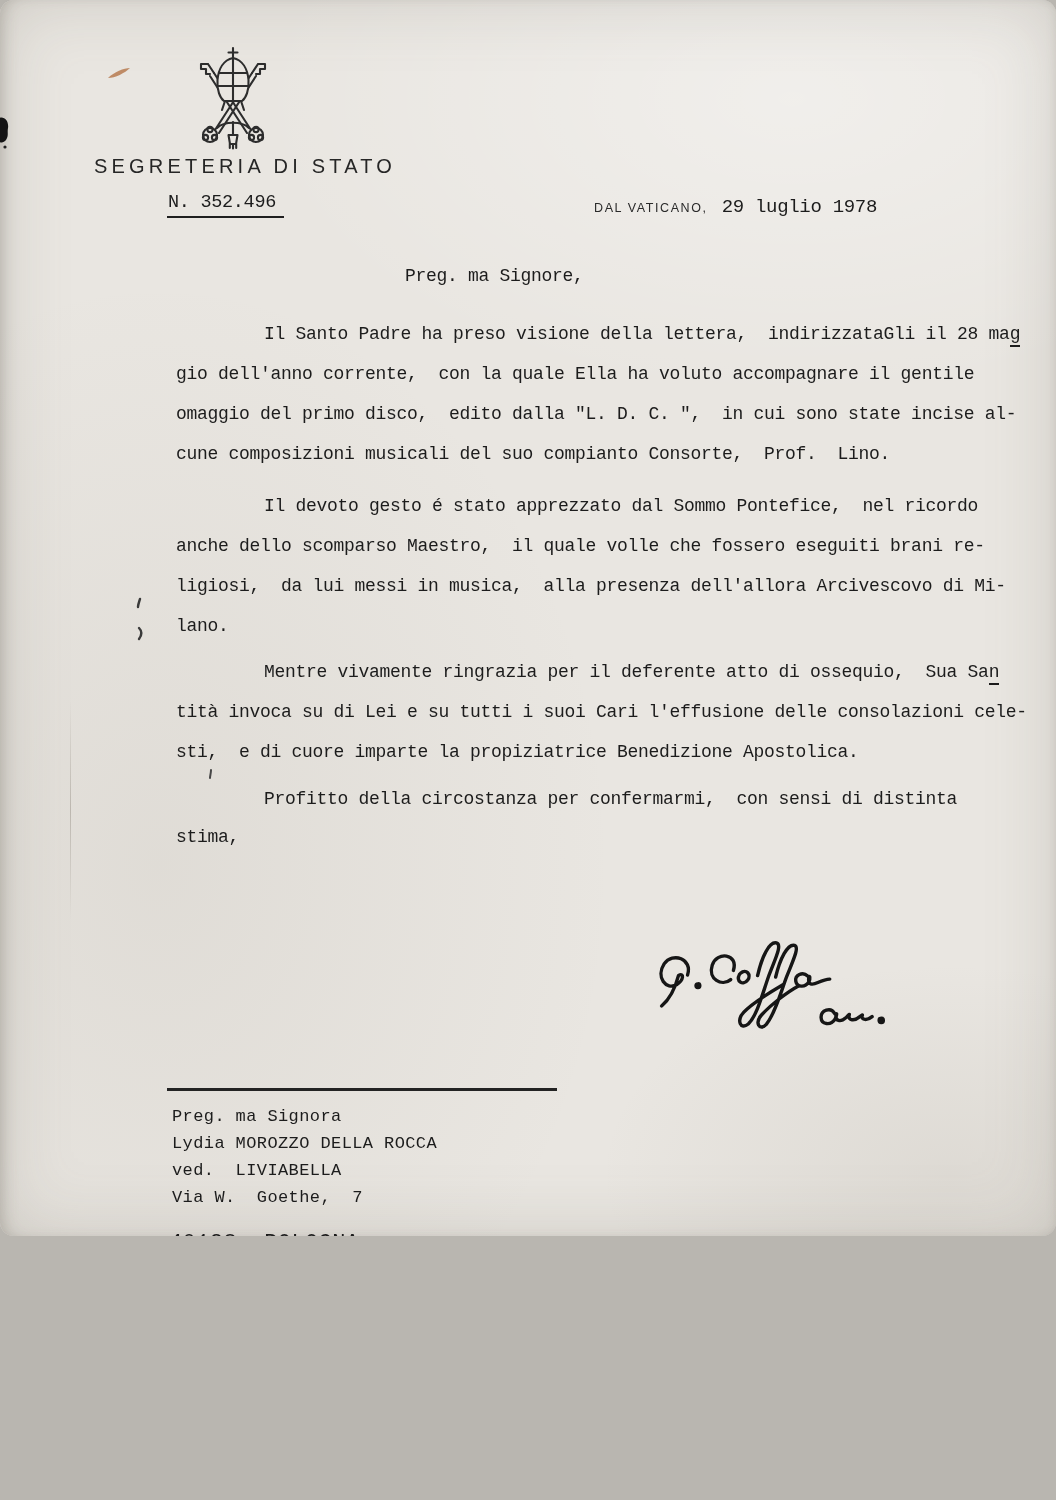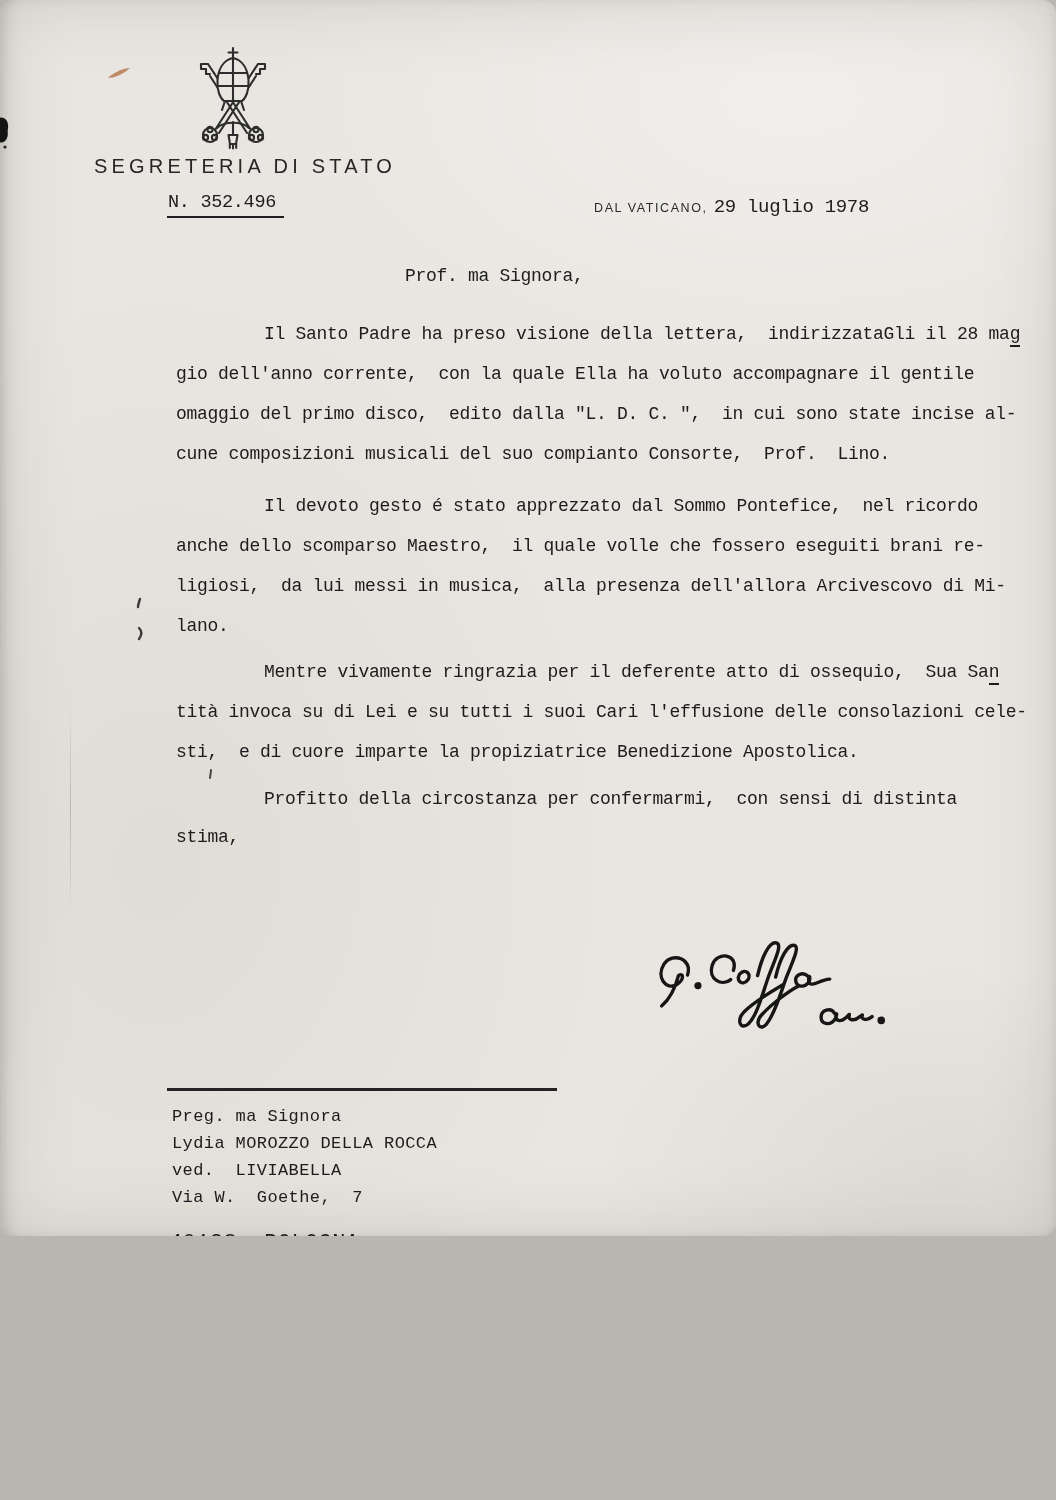--- a/index.html
+++ b/index.html
@@ -18,21 +18,21 @@
   }
   .abs{position:absolute;}
   
   .tw{font-family:"Liberation Mono","DejaVu Sans Mono",monospace; font-size:18px; letter-spacing:-.3px; white-space:pre; color:#1c1c1c;}
   .line{position:absolute; left:176px; height:40px; line-height:40px;}
   .indent{padding-left:88px;}
   .u:not(:empty){border-bottom:2px solid #1c1c1c; padding-bottom:1px;}
   
   .office{font-family:"Liberation Sans","DejaVu Sans",sans-serif; font-size:20px; letter-spacing:4.2px; color:#262626; white-space:pre;}
   .protocol{font-size:18.5px; border-bottom:2.5px solid #1f1f1f; padding:0 8px 3px 1px; white-space:pre;}
-  .dateline{display:flex; align-items:baseline; gap:6px; white-space:pre;}
+  .dateline{display:flex; align-items:baseline; gap:14px; white-space:pre;}
   .dl-place{font-family:"Liberation Sans","DejaVu Sans",sans-serif; font-size:12.5px; letter-spacing:1.6px; color:#2a2a2a;}
   .dl-date{font-size:19px;}
   
   .addr{font-size:17px; letter-spacing:.4px; line-height:27px; white-space:pre;}
   .divider{border-top:3px solid #232323; width:390px; height:0;}
   .city{font-size:22px; letter-spacing:.4px; border-bottom:3px solid #1e1e1e; padding:0 6px 4px 1px; white-space:pre;}
   svg{display:block;}
 </style>
 </head>
 <body>
@@ -74,21 +74,21 @@
 
   <div class="abs" style="left:167px; top:192px;">
     <span class="tw protocol">N. 352.496</span>
   </div>
 
   <div class="abs dateline" style="left:594px; top:196px;">
     <span class="dl-place">DAL VATICANO,</span>
     <span class="tw dl-date">29 luglio 1978</span>
   </div>
 
-  <div class="line tw" style="left:405px; top:256px;">Prof. ma Signora,</div>
+  <div class="line tw" style="left:405px; top:256px;">Preg. ma Signore,</div>
 
   <div class="line tw indent" style="top:314px;"><span>Il Santo Padre ha preso visione della lettera,  indirizzataGli il 28 ma</span><span class="u">g</span></div>
   <div class="line tw" style="top:354px;"><span>gio dell'anno corrente,  con la quale Ella ha voluto accompagnare il gentile</span><span class="u"></span></div>
   <div class="line tw" style="top:394px;"><span>omaggio del primo disco,  edito dalla "L. D. C. ",  in cui sono state incise al-</span><span class="u"></span></div>
   <div class="line tw" style="top:434px;"><span>cune composizioni musicali del suo compianto Consorte,  Prof.  Lino.</span><span class="u"></span></div>
 
   <div class="line tw indent" style="top:486px;"><span>Il devoto gesto é stato apprezzato dal Sommo Pontefice,  nel ricordo</span><span class="u"></span></div>
   <div class="line tw" style="top:526px;"><span>anche dello scomparso Maestro,  il quale volle che fossero eseguiti brani re-</span><span class="u"></span></div>
   <div class="line tw" style="top:566px;"><span>ligiosi,  da lui messi in musica,  alla presenza dell'allora Arcivescovo di Mi-</span><span class="u"></span></div>
   <div class="line tw" style="top:606px;"><span>lano.</span><span class="u"></span></div>

